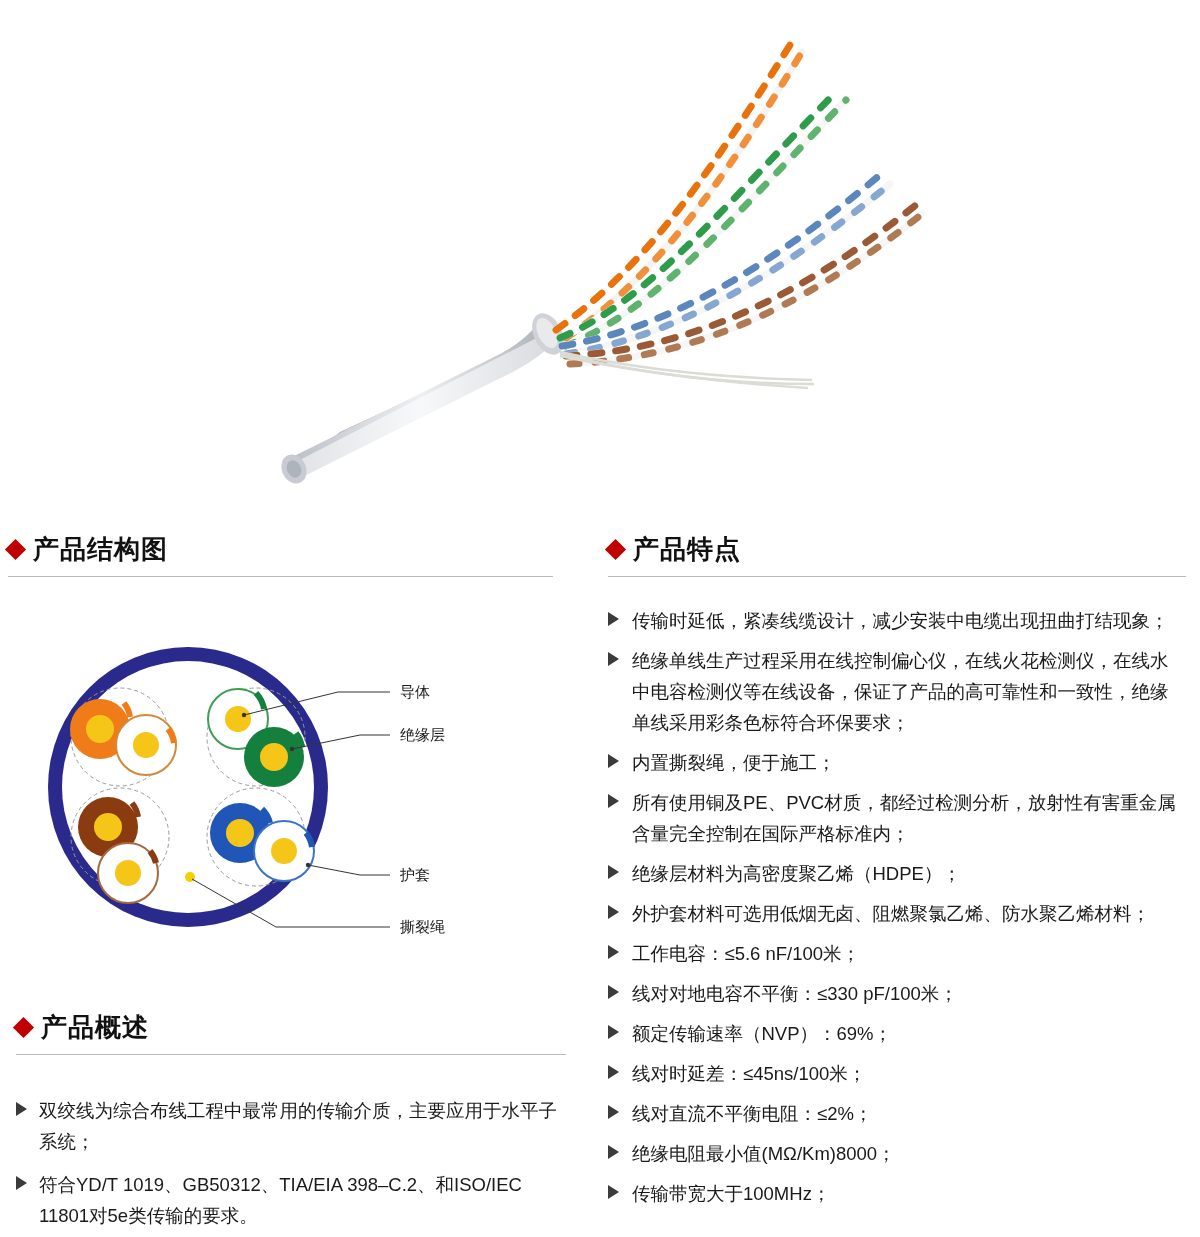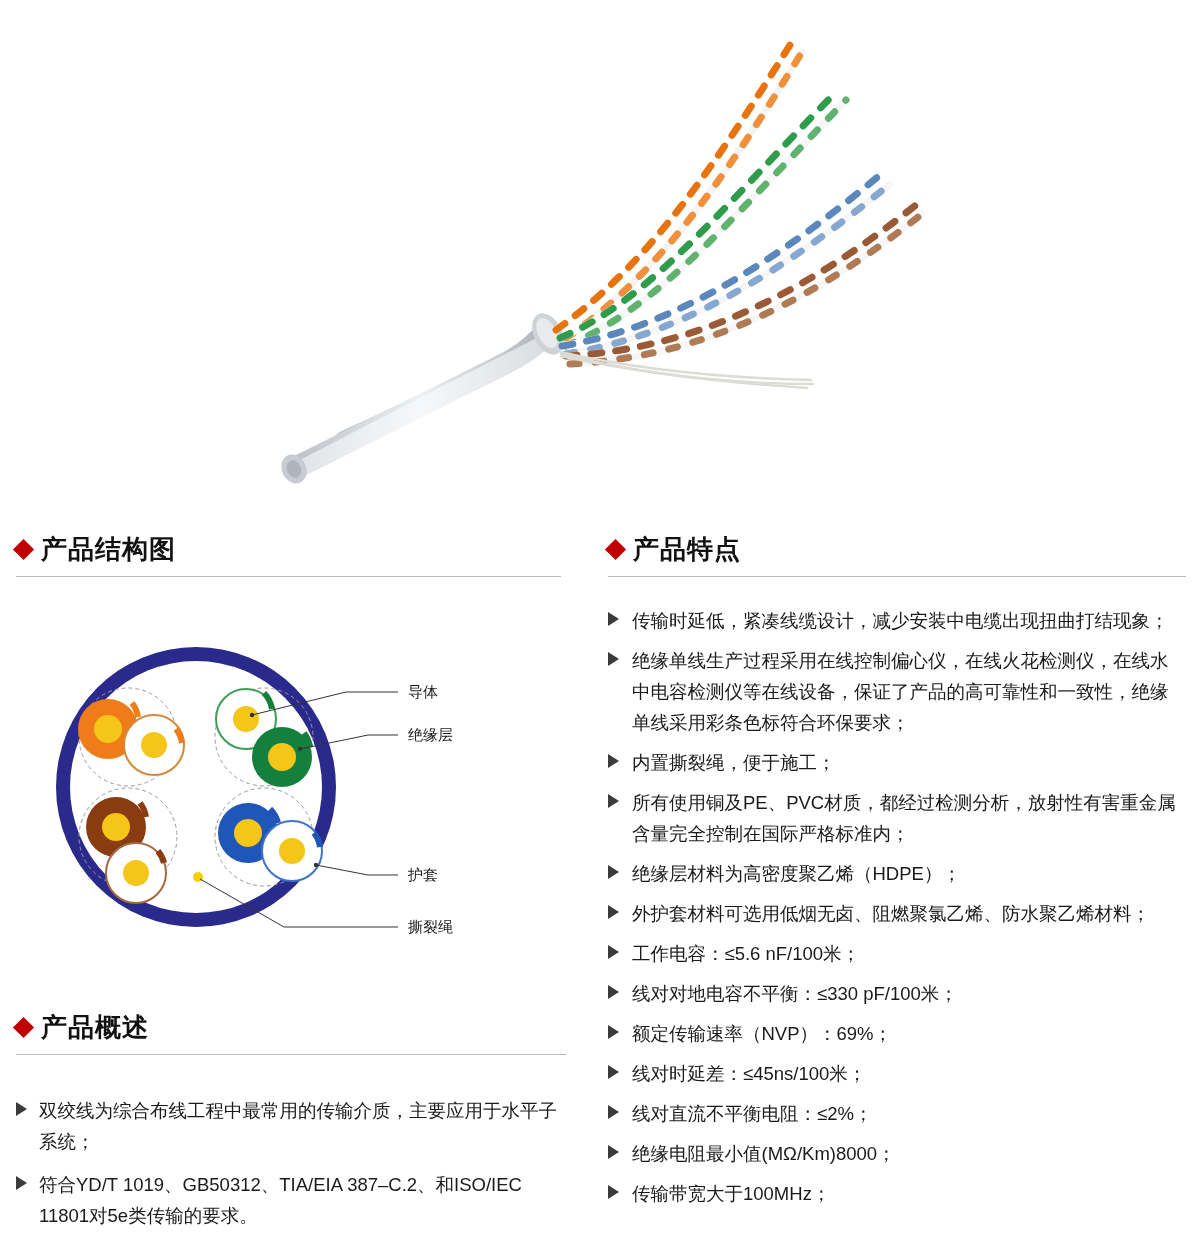--- a/index.html
+++ b/index.html
@@ -44,21 +44,21 @@
   }
   .rule {
     height: 1px;
     background: #b9b9b9;
     margin-top: 9px;
   }
 
   
   .left-col {
     position: absolute;
-    left: 16px; top: 532px;
+    left: 8px; top: 532px;
     width: 545px;
   }
   .struct-fig {
     margin-top: 60px;
     height: 330px;
     position: relative;
   }
   .struct-fig svg { display: block; }
 
   .overview {
@@ -252,21 +252,21 @@
   </div>
   <div class="rule"></div>
 
   <div class="ov-list">
     <div class="bullet-row">
       <span class="tri"></span>
       <span class="btxt">双绞线为综合布线工程中最常用的传输介质，主要应用于水平子系统；</span>
     </div>
     <div class="bullet-row">
       <span class="tri"></span>
-      <span class="btxt">符合YD/T 1019、GB50312、TIA/EIA 387–C.2、和ISO/IEC 11801对5e类传输的要求。</span>
+      <span class="btxt">符合YD/T 1019、GB50312、TIA/EIA 398–C.2、和ISO/IEC 11801对5e类传输的要求。</span>
     </div>
   </div>
 </div>
 
 <div class="right-col">
   <div class="sec-head">
     <span class="diamond"></span>
     <span class="sec-title">产品特点</span>
   </div>
   <div class="rule"></div>

